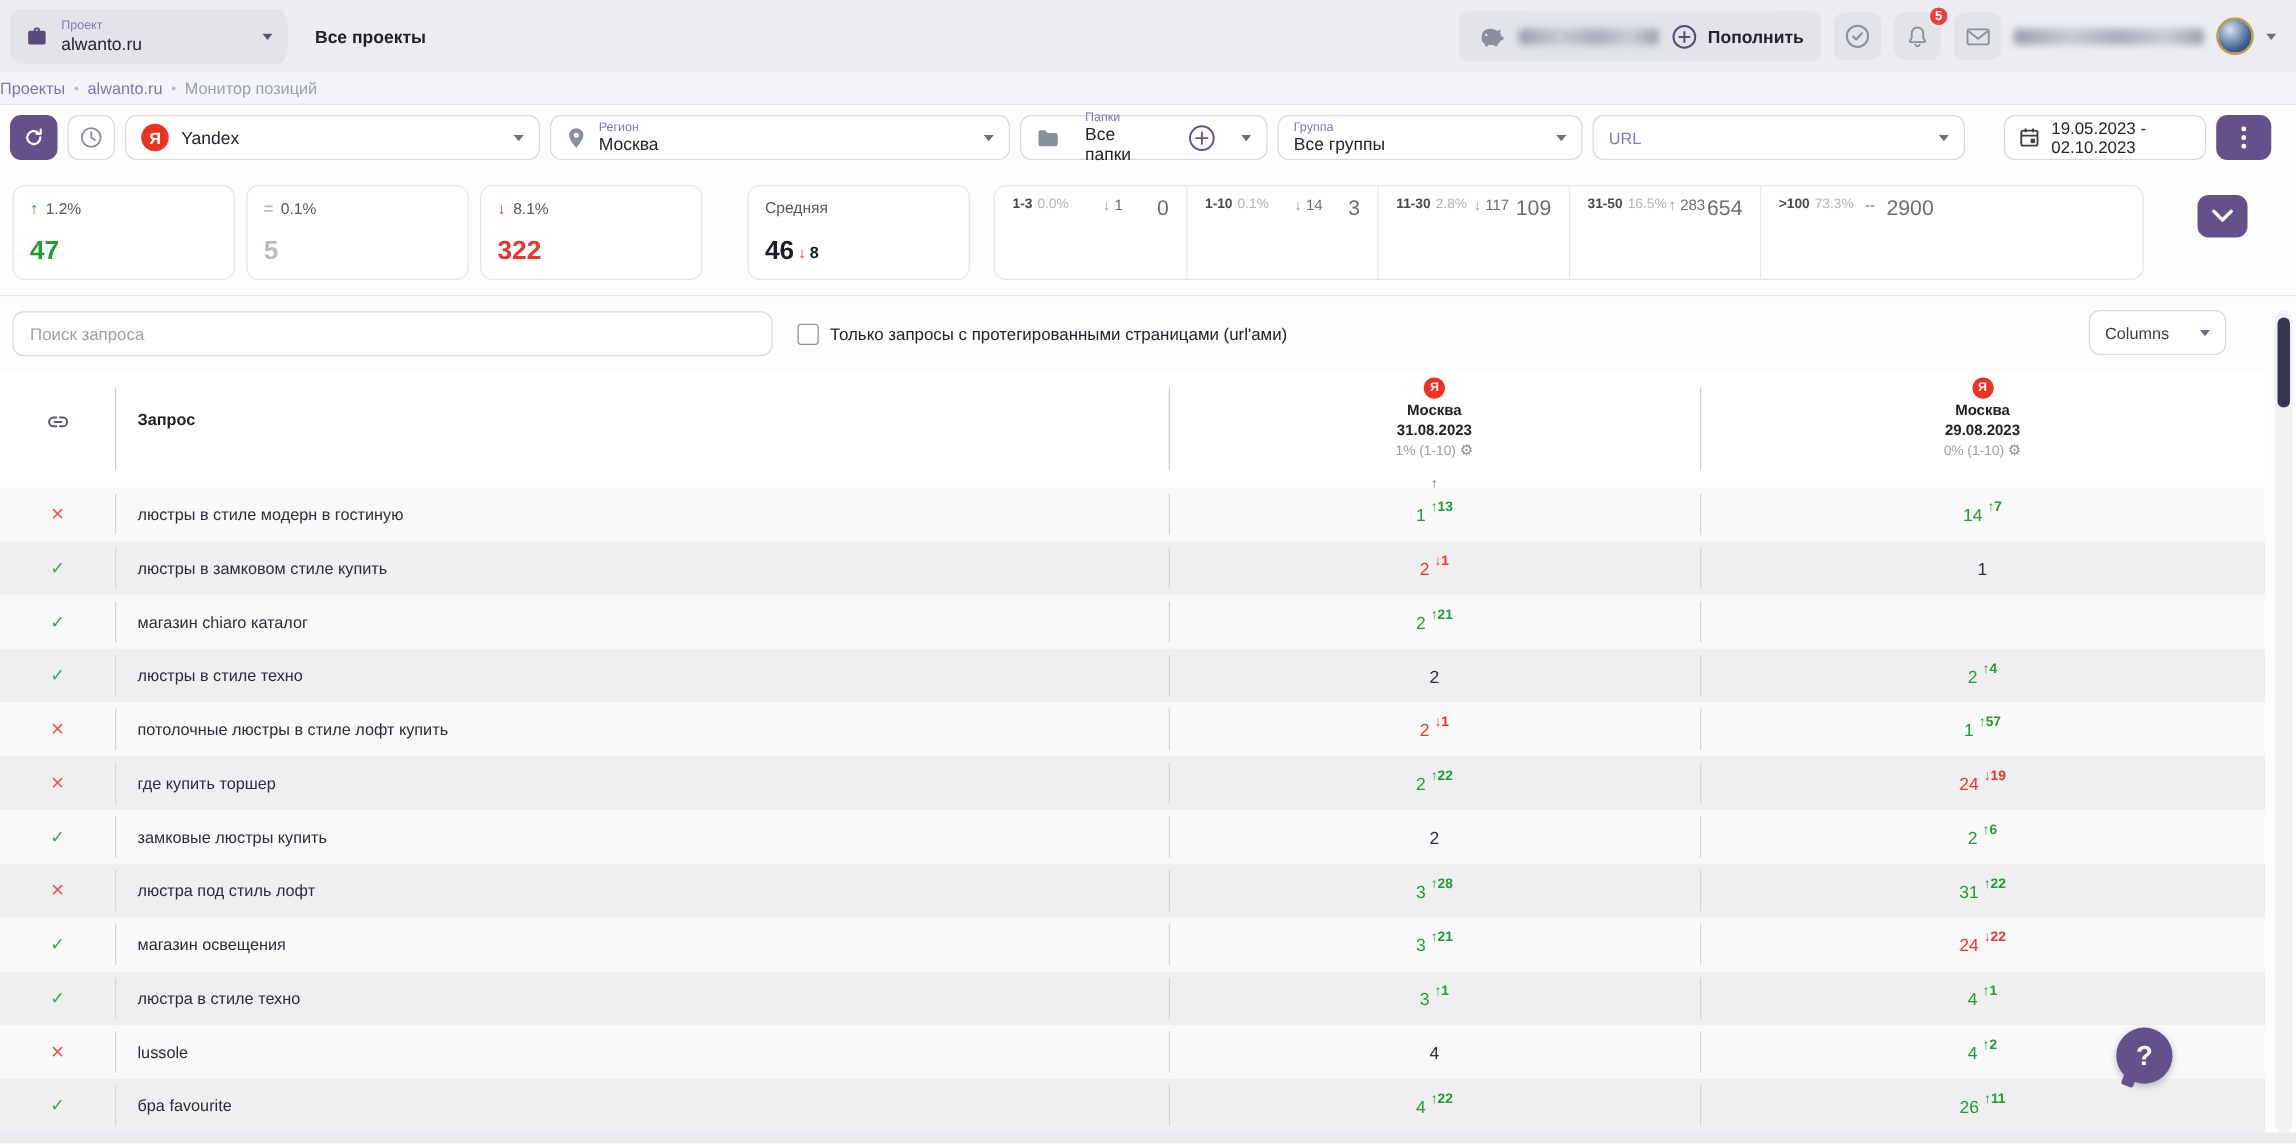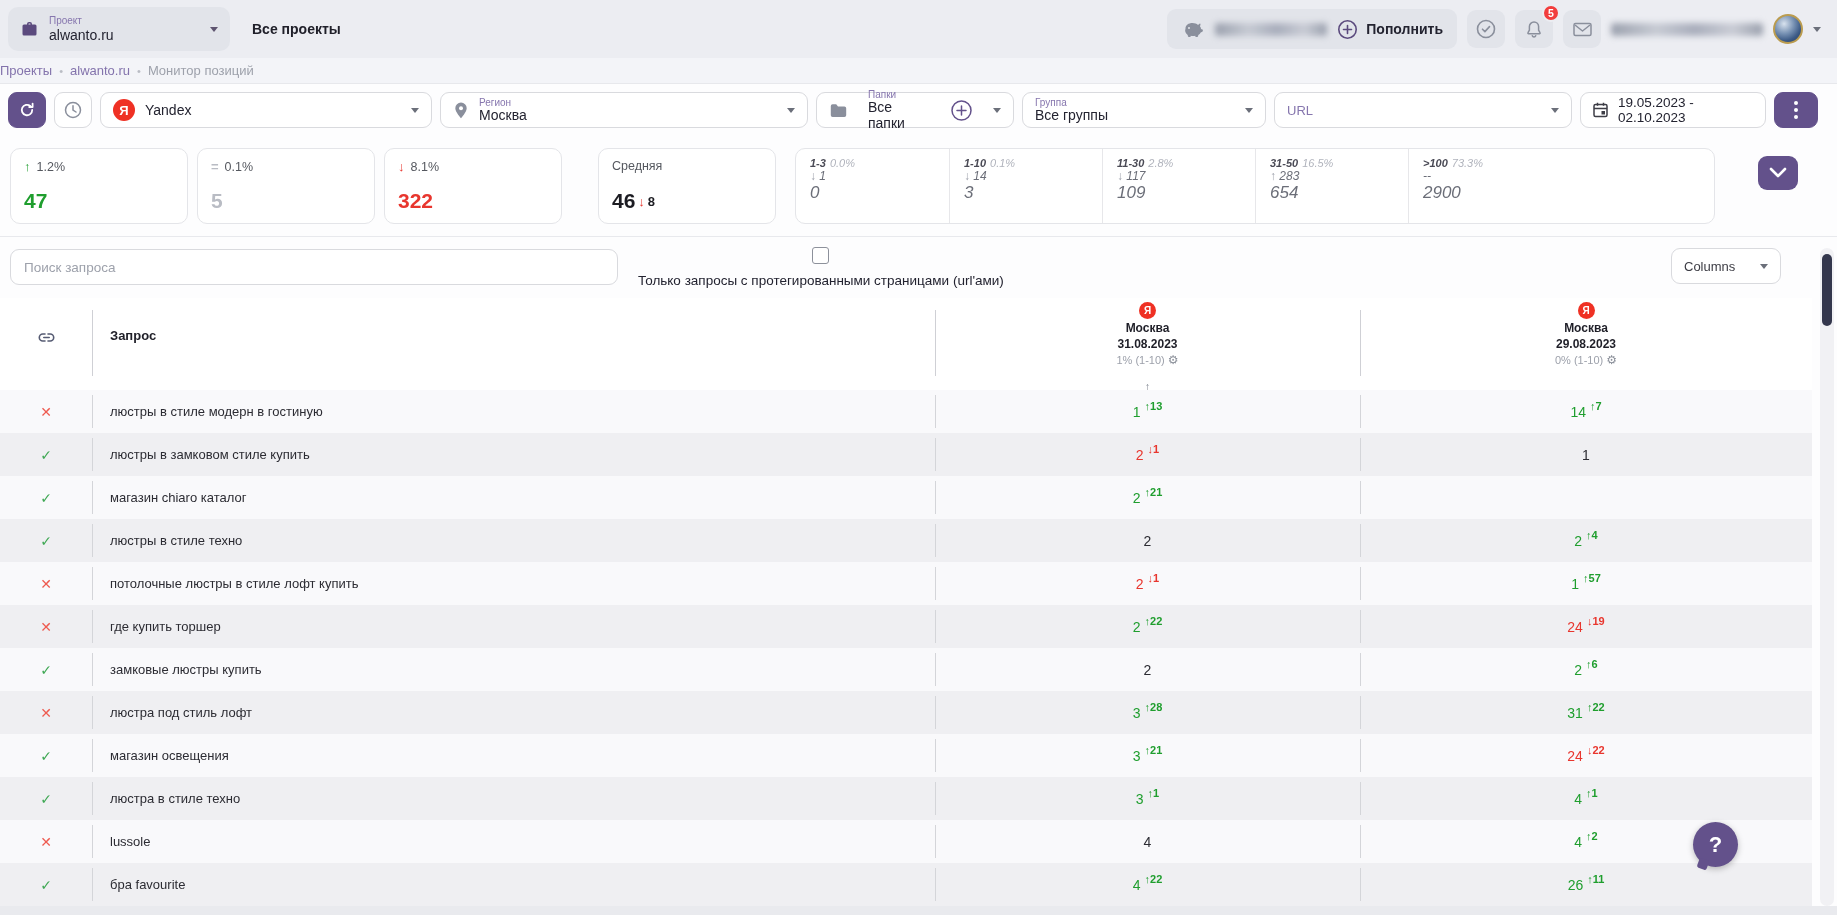--- a/index.html
+++ b/index.html
@@ -38,49 +38,49 @@
   .sq-btn { width:38px; border-radius:9px; border:1px solid #d9dade; background:#fff; display:flex; align-items:center; justify-content:center; cursor:pointer; }
   .sq-btn.primary { background:#63518b; border-color:#63518b; }
   .select { background:#fff; border:1px solid #d9dade; border-radius:9px; display:flex; align-items:center; padding:0 12px; gap:10px; cursor:pointer; }
   .select .caret { margin-left:auto; }
   .fl { display:flex; flex-direction:column; line-height:1.1; }
   .flabel { font-size:10px; color:#8676ae; }
   .fvalue { font-size:14px; color:#232330; }
   .w-yandex { width:332px; } .w-region { width:368px; } .w-folders { width:198px;gap:20px; }
   .w-group { width:244px; } .w-url { width:298px; }
   .url-label { font-size:13px; color:#8676ae; }
-  .datebox { width:186px; background:#fff; border:1px solid #d9dade; border-radius:9px; display:flex; align-items:center; gap:9px; padding:0 11px; cursor:pointer; font-size:13.5px; color:#232330; }
+  .datebox { width:162px; background:#fff; border:1px solid #d9dade; border-radius:9px; display:flex; align-items:center; gap:9px; padding:0 11px; cursor:pointer; font-size:13.5px; color:#232330;margin-left:23px; }
   .ya-badge { width:22px; height:22px; border-radius:50%; background:#ef3124; color:#fff; font-size:13px; font-weight:bold; display:flex; align-items:center; justify-content:center; flex:none; }
 
   
   .statsrow { position:absolute; left:0; top:148px; width:1837px; height:76px; }
   .statsrow::after { content:""; position:absolute; left:0; top:88px; width:1837px; height:1px; background:#e8e9ed; }
   .sum-card { position:absolute; top:0; height:76px; width:178px; background:#fff; border:1px solid #e4e5e9; border-radius:10px; padding:10px 13px; display:flex; flex-direction:column; justify-content:space-between; cursor:pointer; }
   .sum-top { display:flex; align-items:center; gap:6px; font-size:12.5px; color:#55585f; }
   .sum-arrow { font-weight:bold; font-size:13px; }
   .sum-val { font-size:21px; font-weight:bold; }
   .c-green { color:#1f9e2e; } .c-red { color:#e8362e; } .c-lgray { color:#b9bcc4; } .c-dark { color:#1c1c22; }
   .avg-val { display:flex; align-items:center; gap:3px; }
   .avg-delta { font-size:13px; font-weight:bold; color:#1c1c22; }
   .buckets { position:absolute; left:795px; top:0; width:920px; height:76px; background:#fff; border:1px solid #e4e5e9; border-radius:10px; display:grid; grid-template-columns:repeat(6,1fr); }
-  .bucket { padding:8px 14px; display:flex; flex-direction:column; justify-content:flex-start; cursor:pointer;font-style:italic; }
+  .bucket { padding:8px 14px; display:flex; flex-direction:row; justify-content:space-between; cursor:pointer; }
   .bucket + .bucket { border-left:1px solid #e7e7ea; }
   .b-top { font-size:11px; }
   .b-range { color:#4a4a55; font-weight:bold; }
   .b-pct { color:#b0b3bc; margin-left:4px; }
   .b-delta { font-size:12px; color:#6b6e78; }
   .b-delta .arr { color:#9ea1ab; font-weight:bold; }
   .b-val { font-size:17px; color:#6b6e78; }
   .expand-btn { position:absolute; left:1758px; top:8px; width:40px; height:34px; background:#63518b; border:none; border-radius:9px; display:flex; align-items:center; justify-content:center; cursor:pointer; }
 
   
   .controls { position:absolute; left:0; top:248px; width:1837px; height:38px; display:flex; align-items:center; }
   .search-input { margin-left:10px; width:608px; height:36px; border:1px solid #d9dade; border-radius:9px; padding:0 13px; font-size:13.5px; color:#232330; background:#fff; outline:none; font-family:inherit; }
   .search-input::placeholder { color:#9da1ab; }
-  .chk-wrap { margin-left:20px; display:flex; align-items:center; gap:9px; cursor:pointer;flex-direction:column; }
+  .chk-wrap { margin-left:20px; display:flex; align-items:center; gap:9px; cursor:pointer; }
   .chk { width:17px; height:17px; border:1.5px solid #8d919b; border-radius:3px; background:#fff; }
   .chk-label { font-size:13.5px; color:#232330; }
   .columns-select { position:absolute; right:56px; top:0; width:110px; height:36px; }
   .columns-select .fvalue { font-size:13px; color:#3c3c44; }
 
   
   .tablewrap { position:absolute; left:0; top:298px; width:1812px; }
   .thead { position:relative; height:92px; background:#fff; }
   .th-status { position:absolute; left:0; top:0; width:92px; height:78px; display:flex; align-items:center; justify-content:center; }
   .th-query { position:absolute; left:110px; top:30px; font-size:13px; font-weight:bold; color:#1f1f28; }

